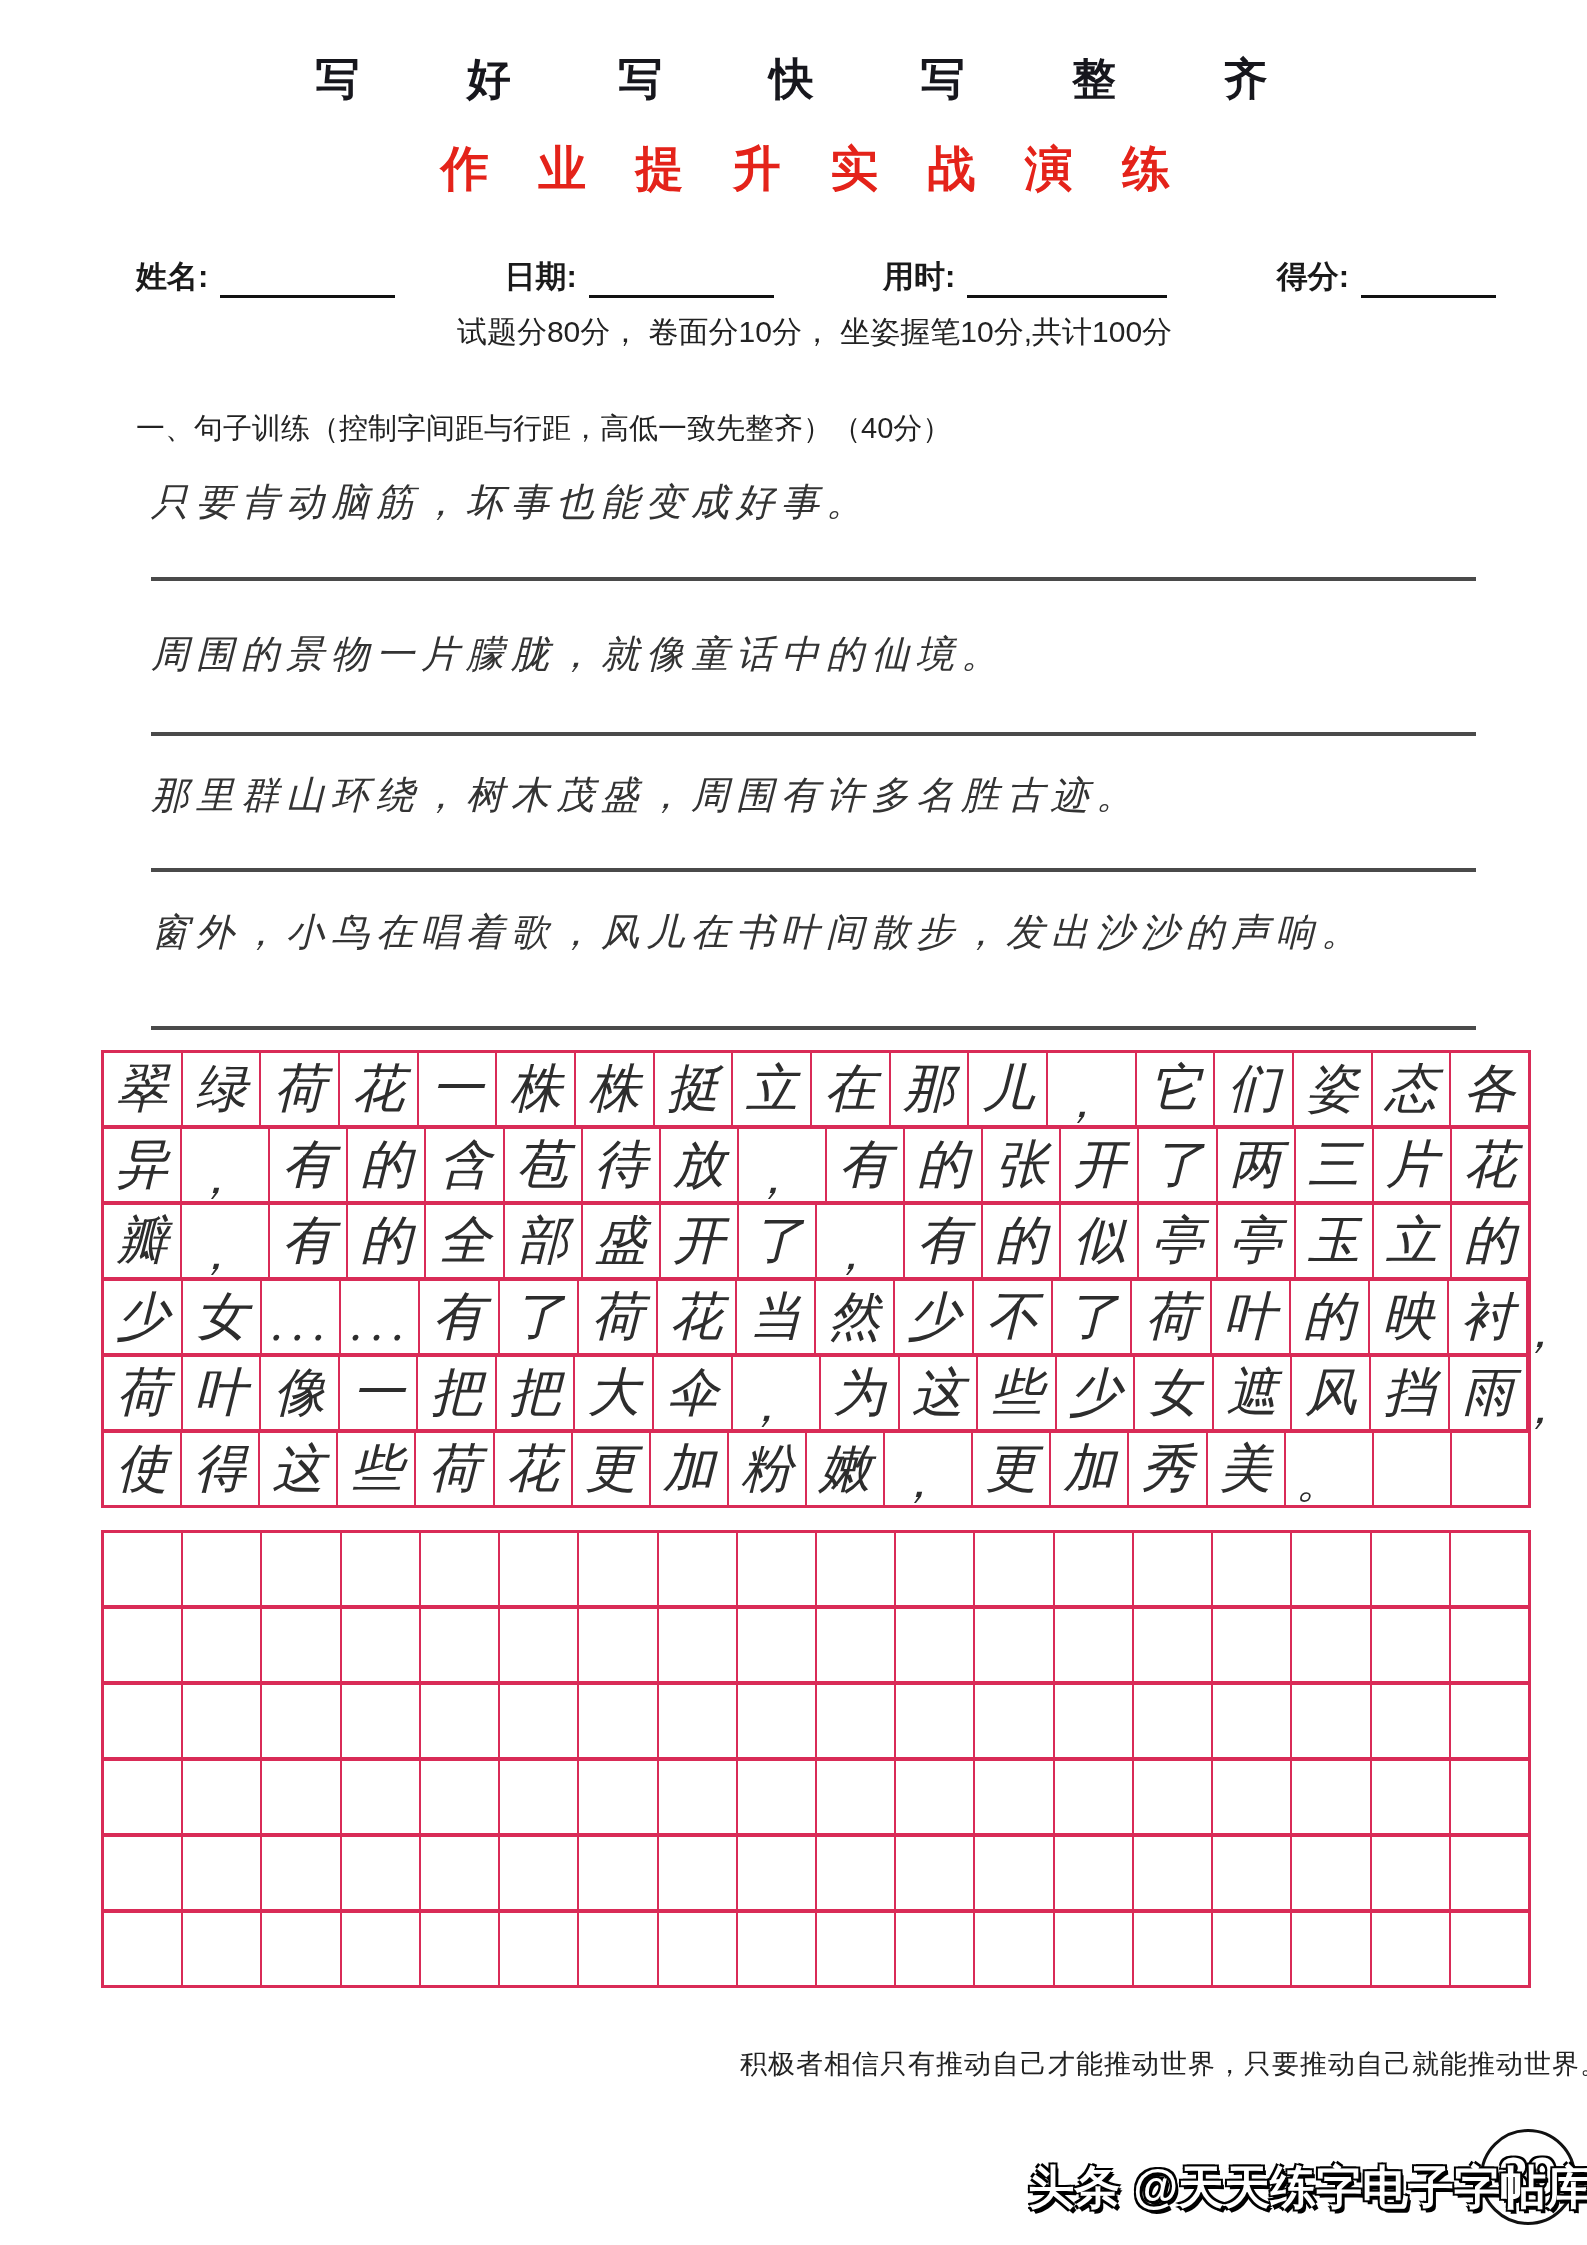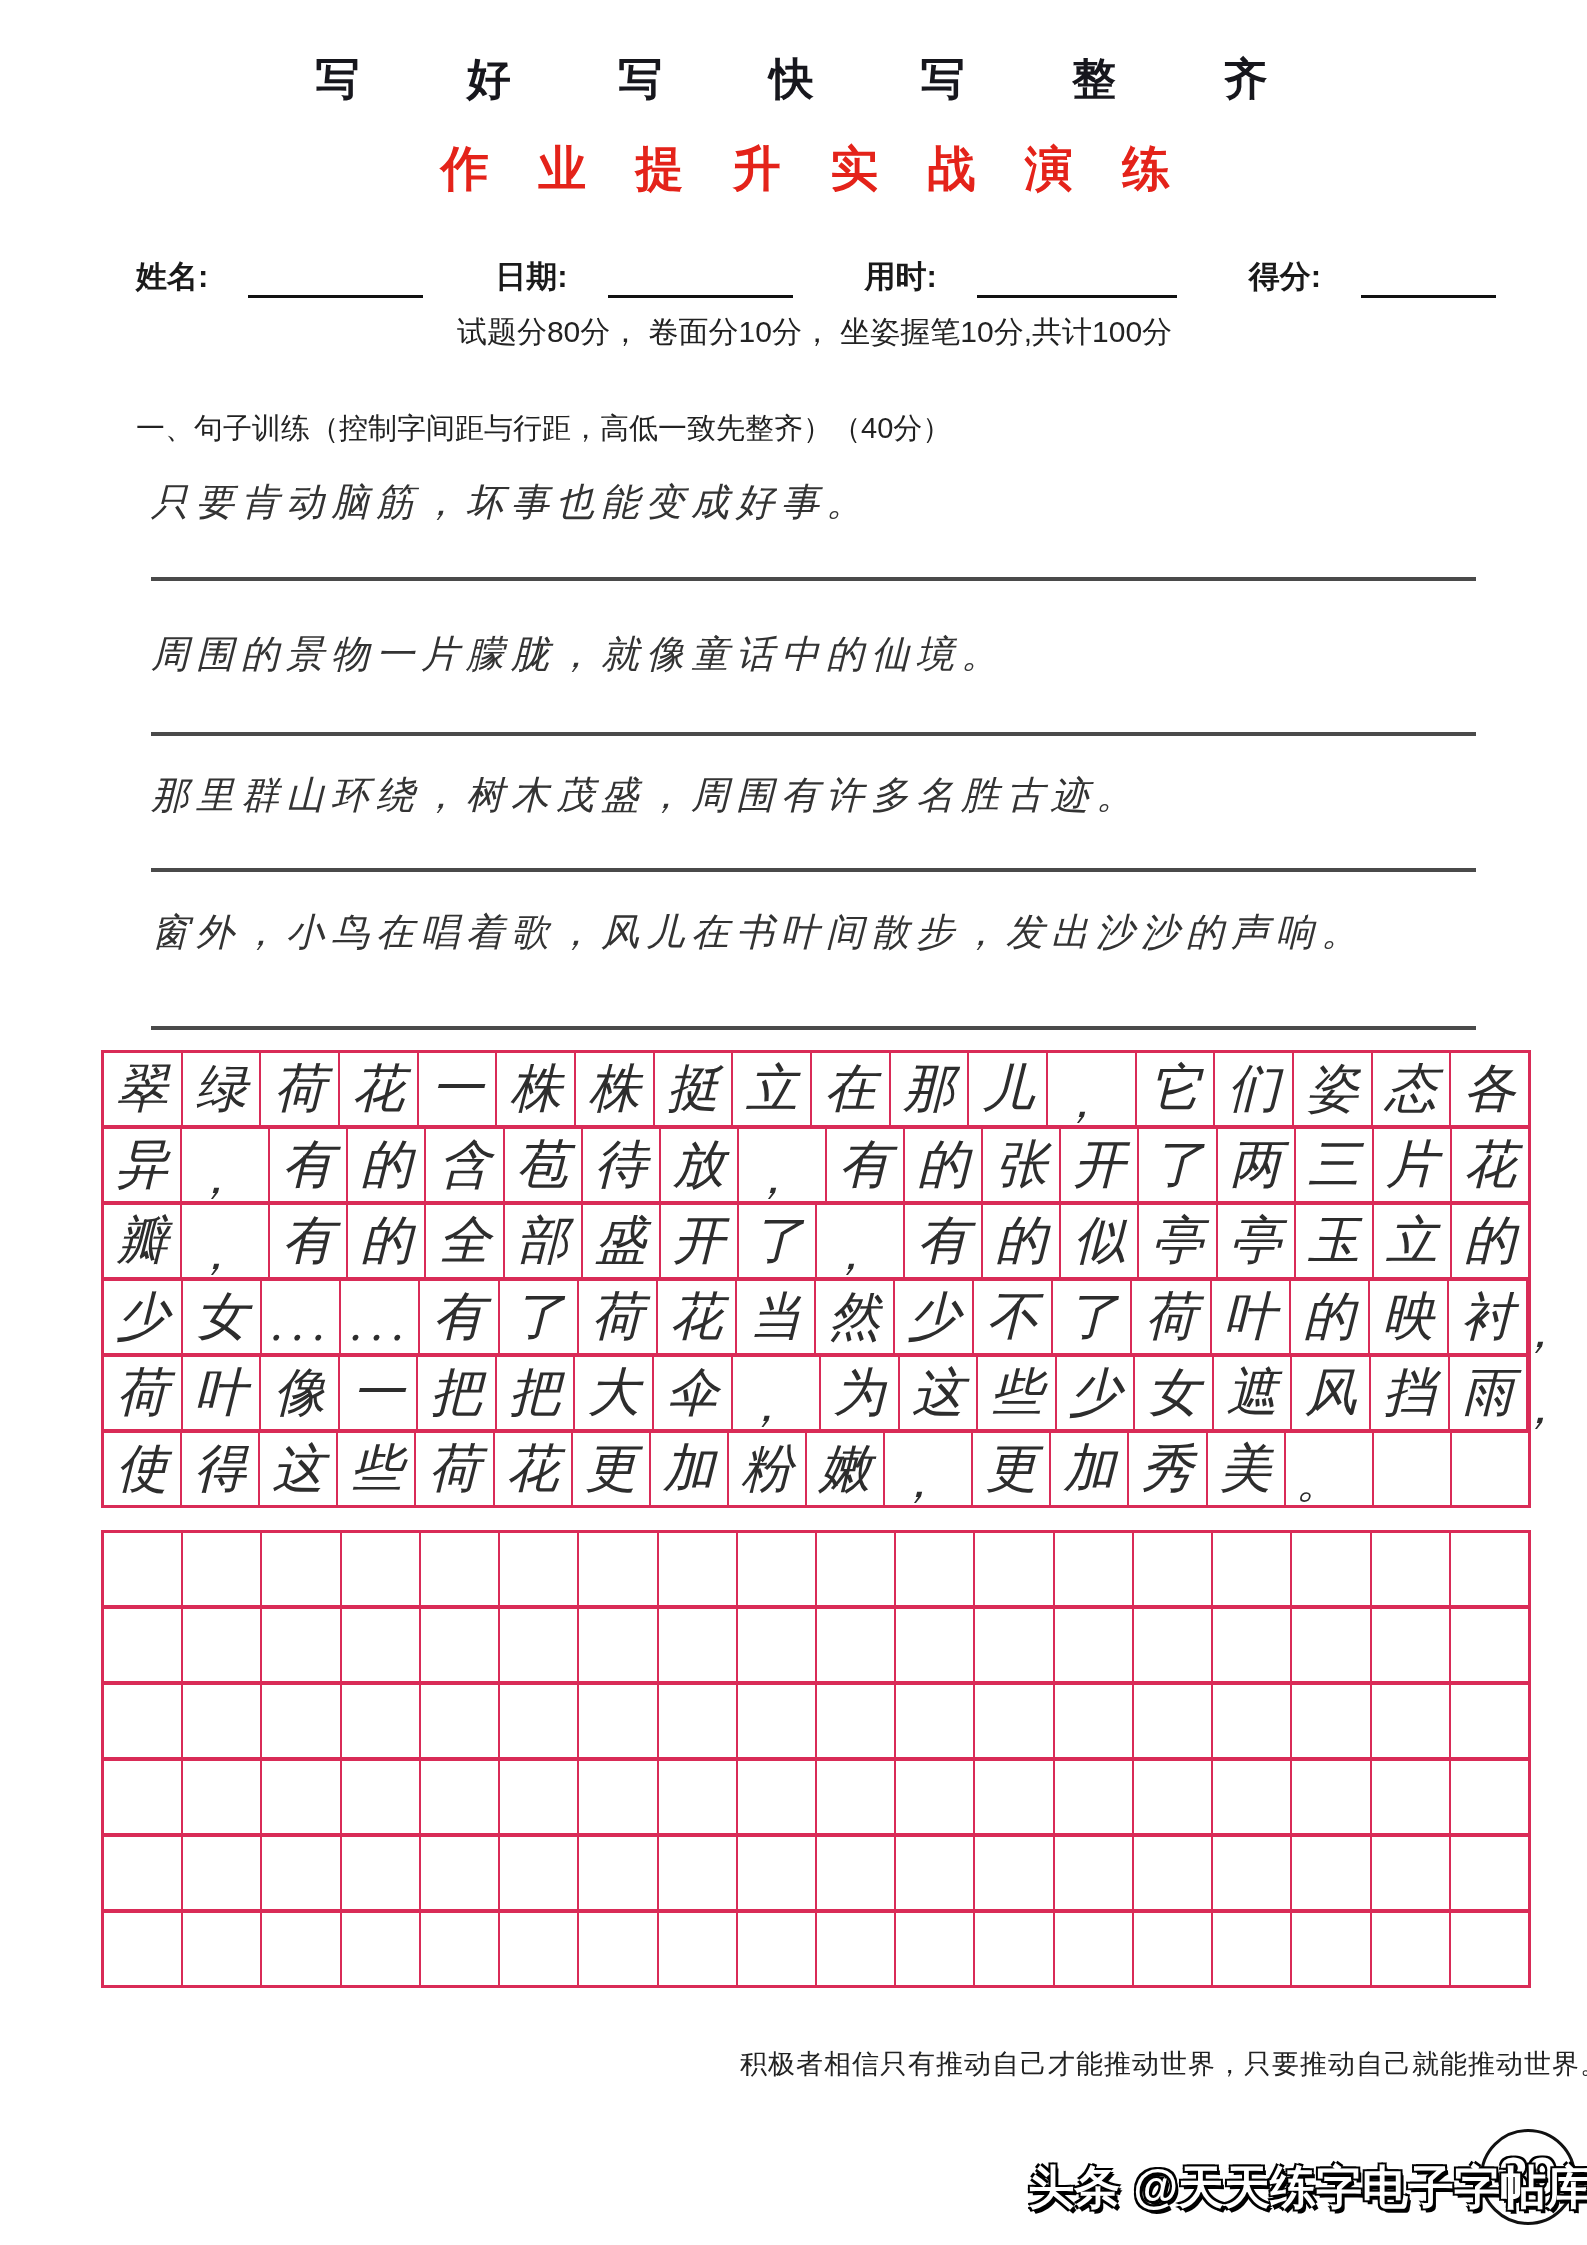--- a/index.html
+++ b/index.html
@@ -36,21 +36,21 @@
   }
   
   .form-row{
     display:flex;
     justify-content:space-between;
     align-items:flex-end;
     margin:55px 112px 0 115px;
     font-size:31px;
     font-weight:bold;
   }
-  .form-field{display:flex;align-items:flex-end;gap:28px;}
+  .form-field{display:flex;align-items:flex-end;}
   .blank{
     display:inline-block;
     border-bottom:3px solid #111;
     height:30px;
     margin-left:12px;
   }
   .blank.w1{width:175px;}
   .blank.w2{width:185px;}
   .blank.w3{width:200px;}
   .blank.w4{width:135px;}

